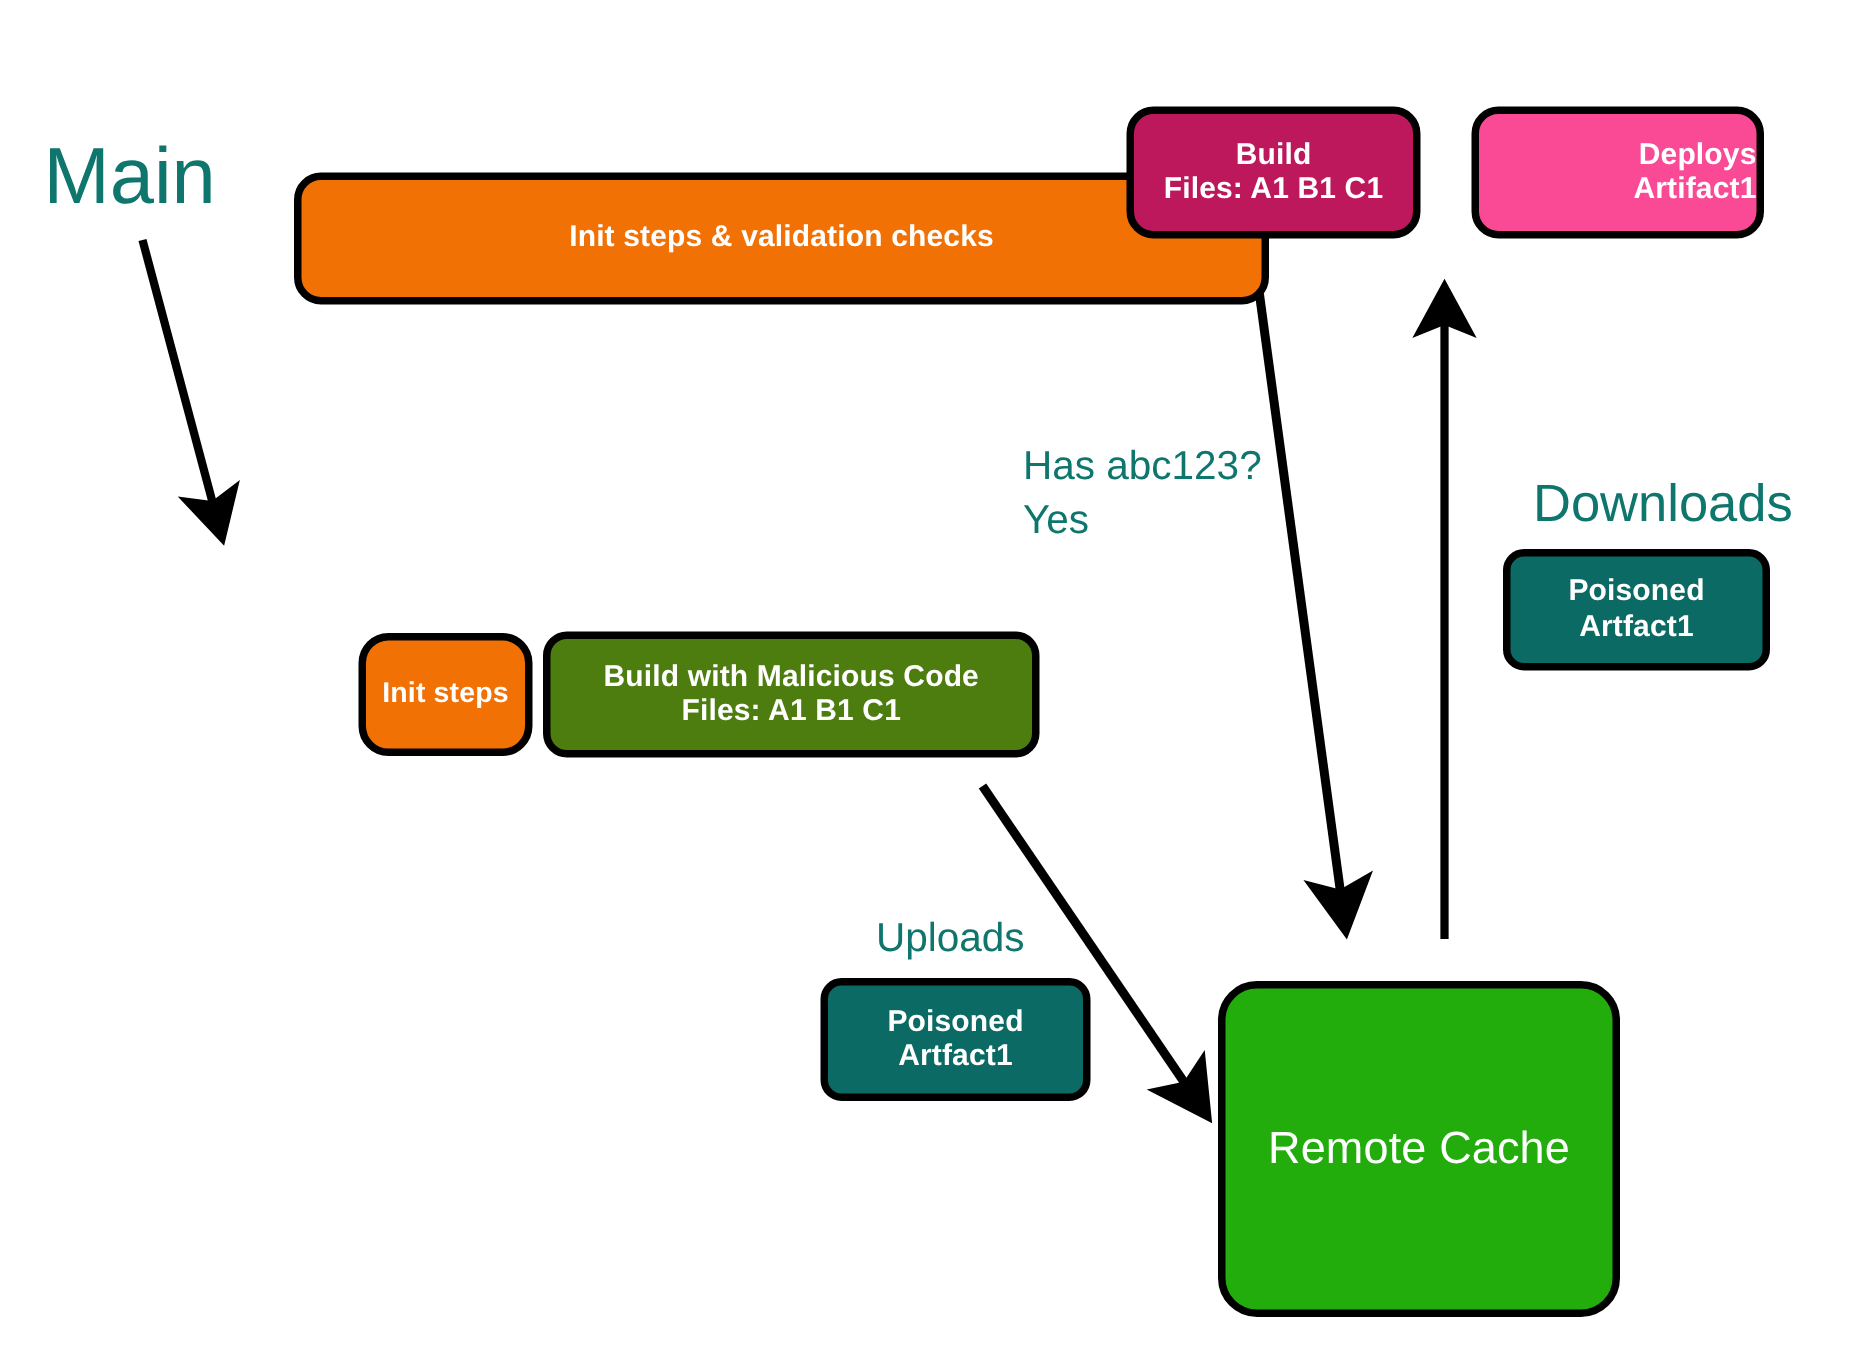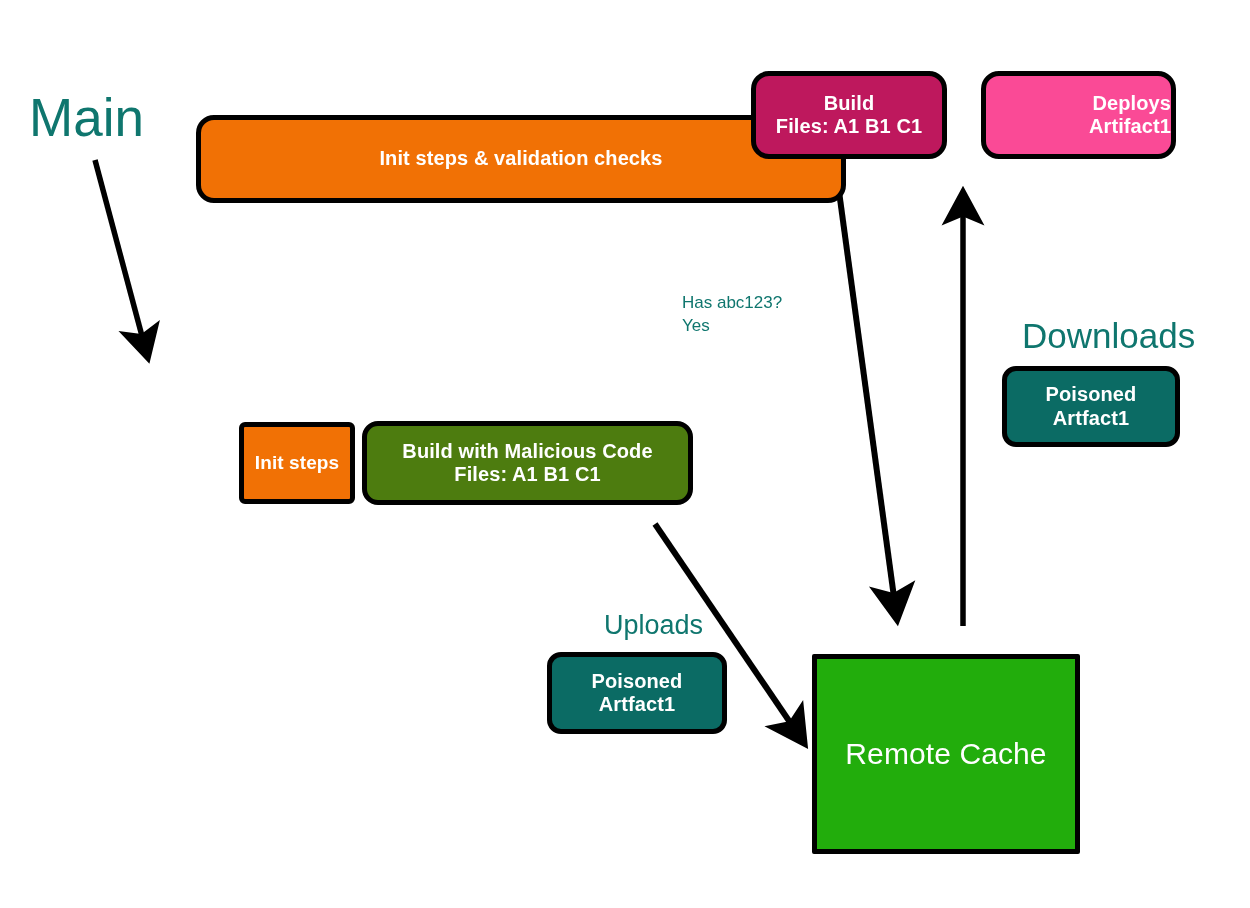--- a/index.html
+++ b/index.html
@@ -30,41 +30,41 @@
     line-height: 1.16;
     letter-spacing: 0.1px;
   }
   .node .ln { display: block; white-space: nowrap; }
 
   
   #node-init-main      { left: 196px;  top: 71px;  width: 650px; height: 88px;  background: #F17105; font-size: 20px; border-radius: 18px; margin-top: 44px; }
   #node-build-main     { left: 751px;  top: 71px;  width: 196px; height: 88px;  background: #be185d; font-size: 20px; border-radius: 18px; }
   #node-deploys-main   { left: 981px;  top: 71px;  width: 195px; height: 88px;  background: #FA4A96; font-size: 20px; border-radius: 18px; align-items: flex-end; }
 
-  #node-init-branch    { left: 239px;  top: 422px; width: 116px; height: 82px;  background: #F17105; font-size: 19px; border-radius: 6px; }
+  #node-init-branch    { left: 239px;  top: 422px; width: 116px; height: 82px;  background: #F17105; font-size: 19px; border-radius: 20px; }
   #node-build-branch   { left: 362px;  top: 421px; width: 331px; height: 84px;  background: #4d7c0f; font-size: 20px; border-radius: 16px; }
 
   #node-artifact-down  { left: 1002px; top: 366px; width: 178px; height: 81px;  background: #0B6B64; font-size: 20px; border-radius: 14px; }
   #node-artifact-up    { left: 547px;  top: 652px; width: 180px; height: 82px;  background: #0B6B64; font-size: 20px; border-radius: 14px; }
 
-  #node-remote-cache   { left: 812px;  top: 654px; width: 268px; height: 200px; background: #22AD0C; font-size: 30px; border-radius: 2px; font-weight: normal; }
+  #node-remote-cache   { left: 812px;  top: 654px; width: 268px; height: 224px; background: #22AD0C; font-size: 30px; border-radius: 26px; font-weight: normal; }
 
   
   .label {
     position: absolute;
     color: #0f766e;
     font-weight: normal;
     white-space: pre-line;
     line-height: 1.12;
   }
   #label-main           { left: 29px;  top: 88px;  font-size: 53px; }
   #label-branch-desc    { left: 42px;  top: 381px; font-size: 44px; line-height: 1.20; }
-  #label-has-abc        { left: 682px; top: 292px; font-size: 17px; line-height: 1.35; }
+  #label-has-abc        { left: 682px; top: 292px; font-size: 27px; line-height: 1.35; }
   #label-downloads      { left: 1022px; top: 316px; font-size: 35px; text-align: right; }
-  #label-uploads        { left: 584px; top: 610px; font-size: 27px; margin-left: 20px; }
+  #label-uploads        { left: 584px; top: 610px; font-size: 27px; }
 
   
   #arrows {
     position: absolute;
     left: 0; top: 0;
     width: 1250px; height: 908px;
     pointer-events: none;
   }
 </style>
 </head>

